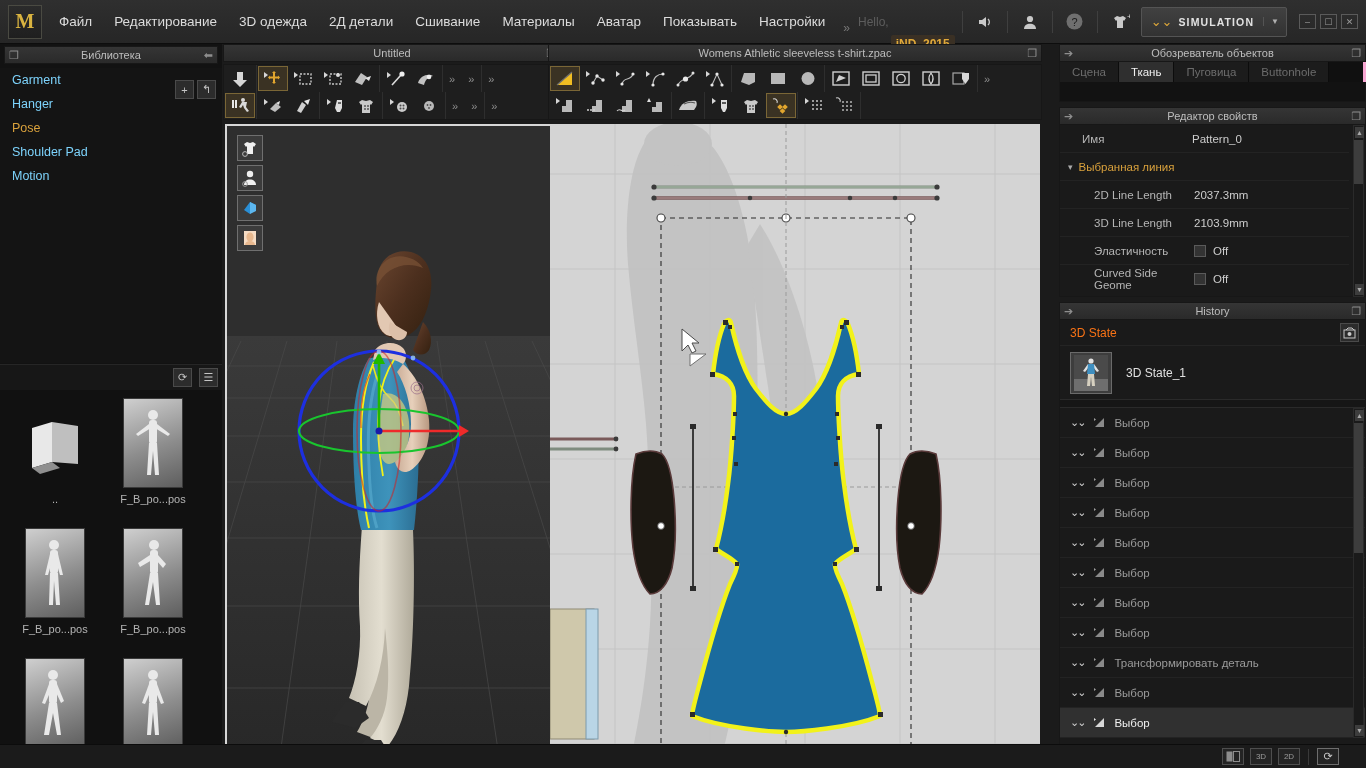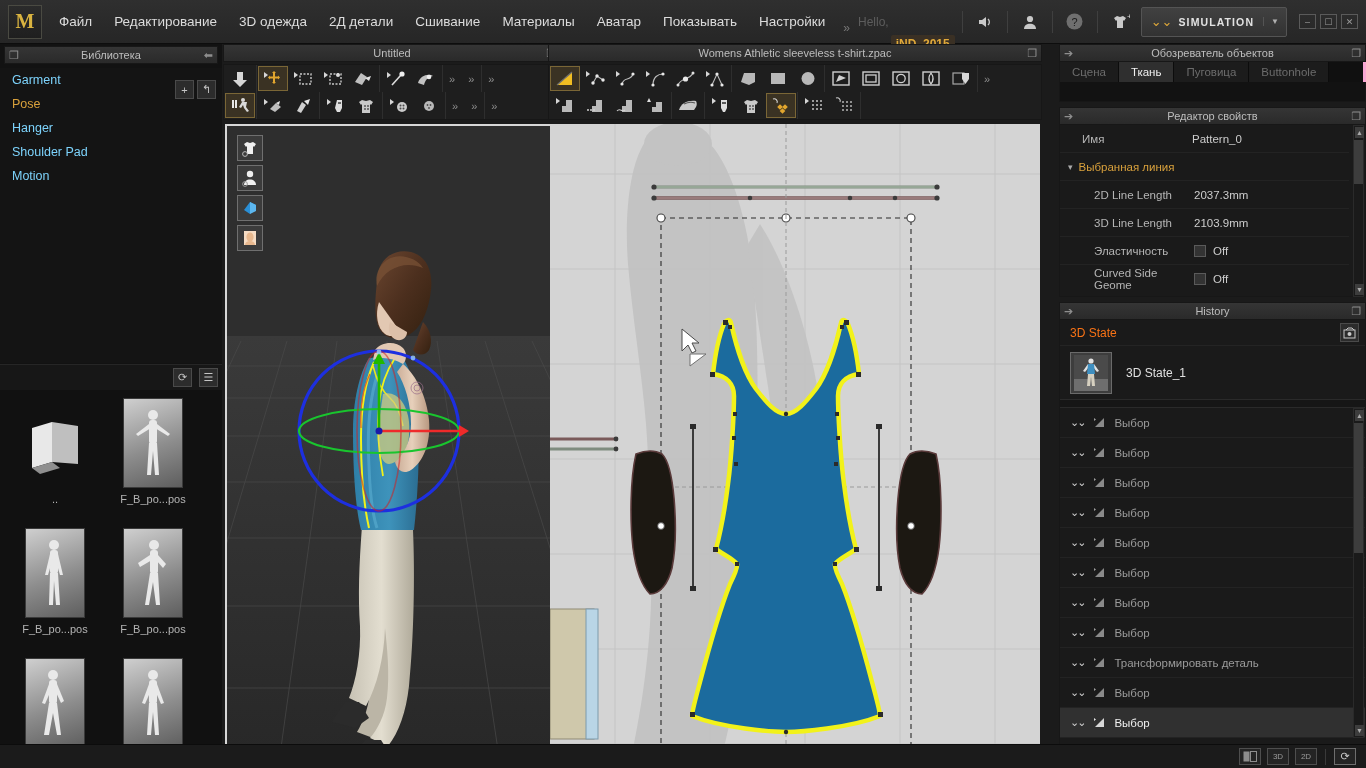--- a/index.html
+++ b/index.html
@@ -148,21 +148,21 @@
     padding-left:10px;
   }
   .hist-row.cur { background:#303030; color:#f0f0f0; }
   .chev { color:#cfcfcf; font-size:11px; margin-right:9px; letter-spacing:-2px;}
   .h-ico { width:13px; height:11px; margin-right:8px; }
 
   #statusbar {
     position:absolute; left:0; top:744px; width:1366px; height:24px;
     background:#1b1b1b; border-top:1px solid #0c0c0c;
   }
-  #sb-right { position:absolute; right:7px; top:3px; display:flex; align-items:center; }
+  #sb-right { position:absolute; right:24px; top:3px; display:flex; align-items:center; }
   .sb-b {
     width:22px; height:17px; margin:0 3px; border:1px solid #4e4e4e;
     display:flex; align-items:center; justify-content:center;
     font-size:8px; color:#9b9b9b; background:#242424;
   }
   .scroll-track { position:absolute; width:11px; background:#1a1a1a; border:1px solid #2a2a2a; }
   .scroll-thumb { position:absolute; width:9px; background:#3d3d3d; left:0; }
 </style>
 </head>
 <body>
@@ -230,25 +230,25 @@
     <div class="panel-title" id="lib-title">
       <span class="pt-left">❐</span>
       <span>Библиотека</span>
       <span class="pt-right">⬅</span>
     </div>
 
     <div id="lib-list">
       <div class="lib-row">
           <span>Garment</span>
         </div>
+      <div class="lib-row">
+          <span>Hanger</span>
+        </div>
       <div class="lib-row sel">
           <span>Pose</span>
-        </div>
-      <div class="lib-row">
-          <span>Hanger</span>
         </div>
       <div class="lib-row">
           <span>Shoulder Pad</span>
         </div>
       <div class="lib-row">
           <span>Motion</span>
         </div>
     </div>
 
     <div id="lib-btns">

